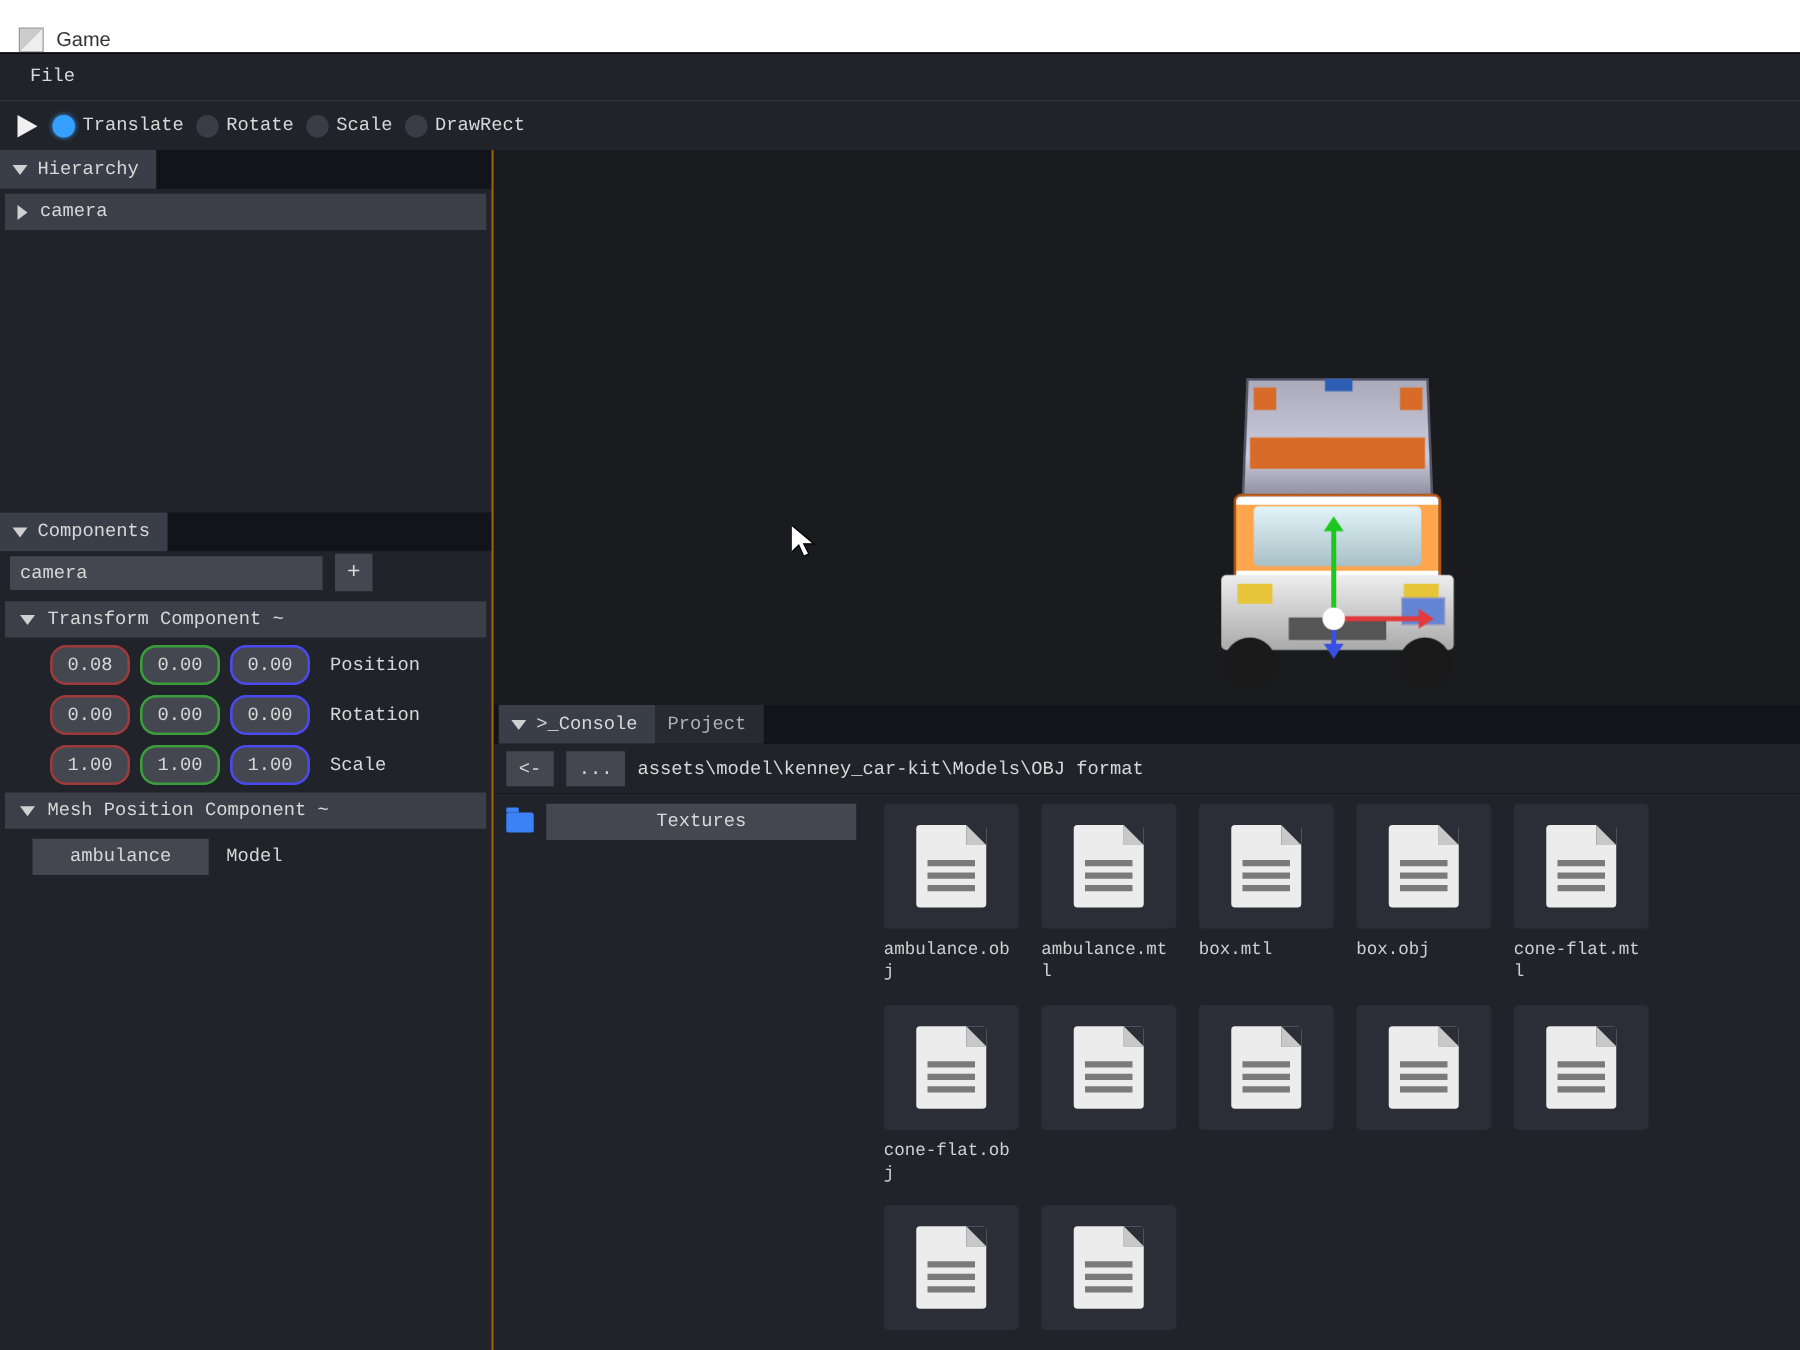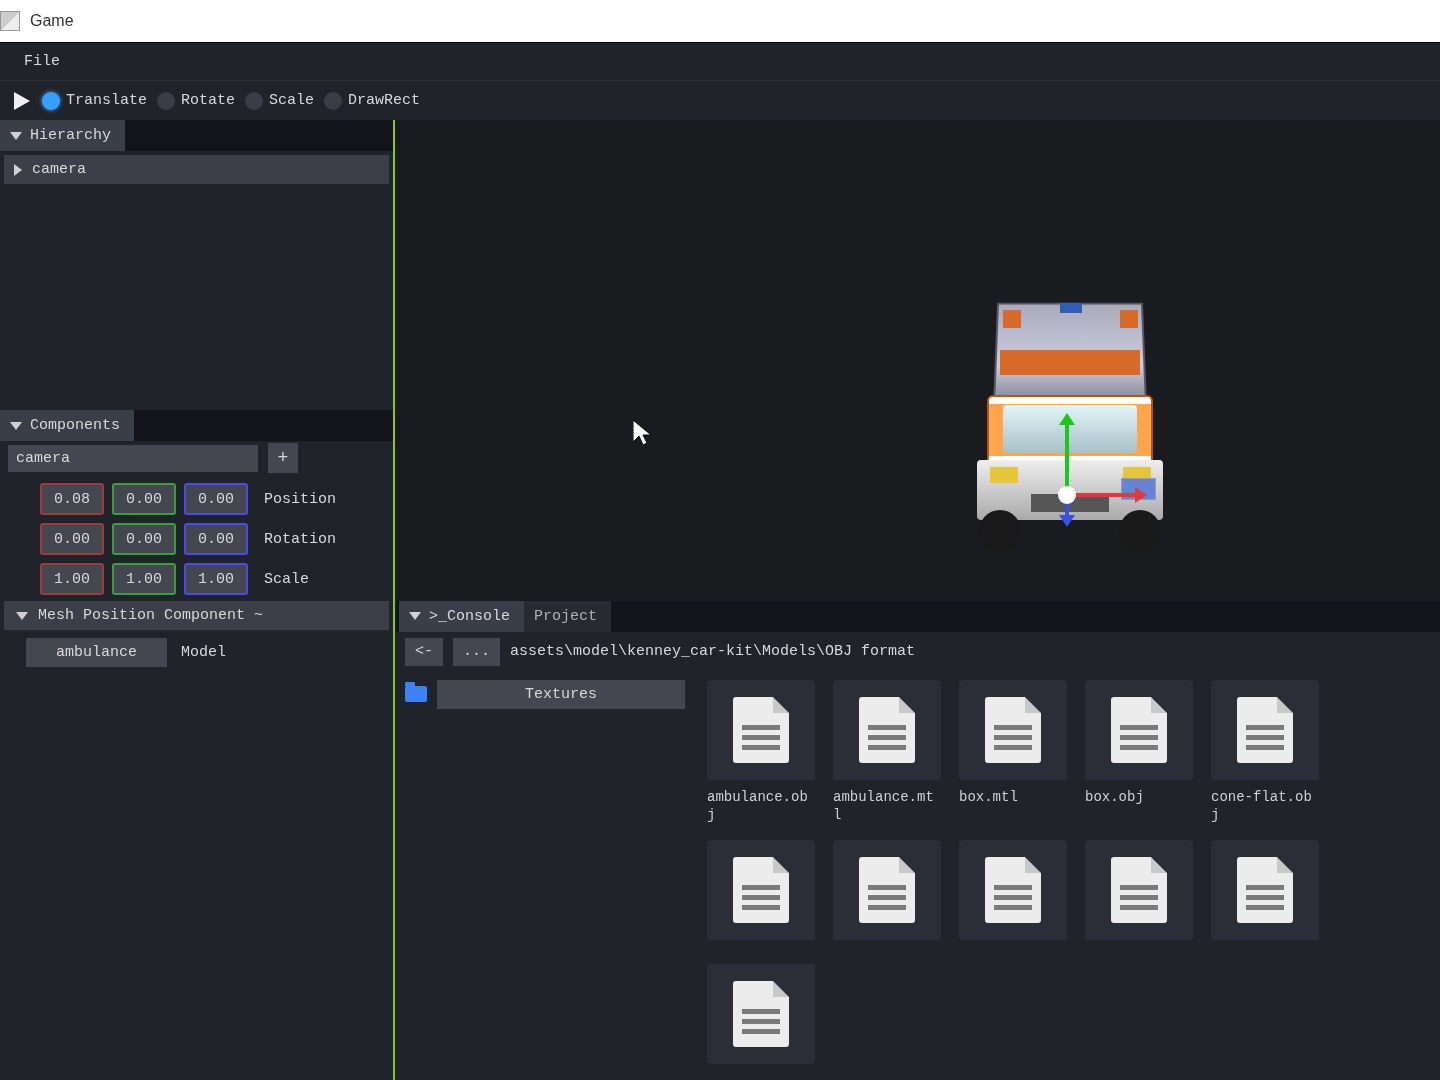--- a/index.html
+++ b/index.html
@@ -14,22 +14,22 @@
   display: flex;
   flex-direction: column;
 }
 
 
 .titlebar {
   background: #fff;
   color: #333;
   height: 42px;
   display: flex;
-  align-items: center;
-  padding: 0 0;
+  align-items: flex-end;
+  padding: 0 15px;
   font-family: -apple-system, "Segoe UI", sans-serif;
   font-size: 16px;
 }
 .titlebar-icon {
   width: 20px; height: 20px;
   border: 1px solid #999;
   margin-right: 10px;
   background: linear-gradient(135deg,#ccc 50%,#eee 50%);
 }
 
@@ -73,21 +73,21 @@
   flex: 1;
   display: flex;
   overflow: hidden;
 }
 
 
 .left-col {
   width: 395px;
   display: flex;
   flex-direction: column;
-  border-right: 2px solid #84cc16;
+  border-right: 2px solid #a16207;
   background: #20232a;
 }
 .panel {
   display: flex;
   flex-direction: column;
   background: #20232a;
 }
 .panel-hierarchy { height: 290px; }
 .panel-components { flex:1; }
 .panel-header-row {
@@ -142,21 +142,21 @@
 .comp-header .tri-down {
   width:0;height:0;border-left:6px solid transparent;border-right:6px solid transparent;
   border-top:8px solid #d0d0d0;
 }
 .vec-row {
   display:flex; gap:8px; align-items:center; padding:4px 12px;
 }
 .vec-row .spacer{width:20px;}
 .vec {
   width: 64px; height:32px; display:flex;align-items:center;justify-content:center;
-  background:#44474f; border-radius:3px;
+  background:#44474f; border-radius:13px;
 }
 .vec.x { border:2px solid #9e3a3a; }
 .vec.y { border:2px solid #3a9e3a; }
 .vec.z { border:2px solid #4a4af0; }
 .vec-label { margin-left:8px; }
 
 .model-row {
   display:flex;gap:14px;align-items:center;padding:6px 12px;
 }
 .model-btn {
@@ -307,20 +307,24 @@
         <div class="tab active">
           <span class="dropdown-triangle"></span>
           <span>Components</span>
         </div>
       </div>
       <div class="name-row">
         <input class="name-input" value="camera" style="">
         <div class="plus-btn">+</div>
       </div>
 
+      <div class="comp-header">
+        <span class="tri-down"></span>
+        <span>Transform Component ~</span>
+      </div>
       <div class="vec-row">
         <span class="spacer"></span>
         <div class="vec x">0.08</div>
         <div class="vec y">0.00</div>
         <div class="vec z">0.00</div>
         <span class="vec-label">Position</span>
       </div>
       <div class="vec-row">
         <span class="spacer"></span>
         <div class="vec x">0.00</div>
@@ -427,20 +431,26 @@
             <div class="file-item">
               <div class="file-thumb">
                 <div class="doc-icon"></div>
               </div>
               <div class="file-name">box.obj</div>
             </div>
             <div class="file-item">
               <div class="file-thumb">
                 <div class="doc-icon"></div>
               </div>
+              <div class="file-name">cone-flat.mtl</div>
+            </div>
+            <div class="file-item">
+              <div class="file-thumb">
+                <div class="doc-icon"></div>
+              </div>
               <div class="file-name">cone-flat.obj</div>
             </div>
             <div class="file-item">
               <div class="file-thumb">
                 <div class="doc-icon"></div>
               </div>
               <div class="file-name"></div>
             </div>
             <div class="file-item">
               <div class="file-thumb">

